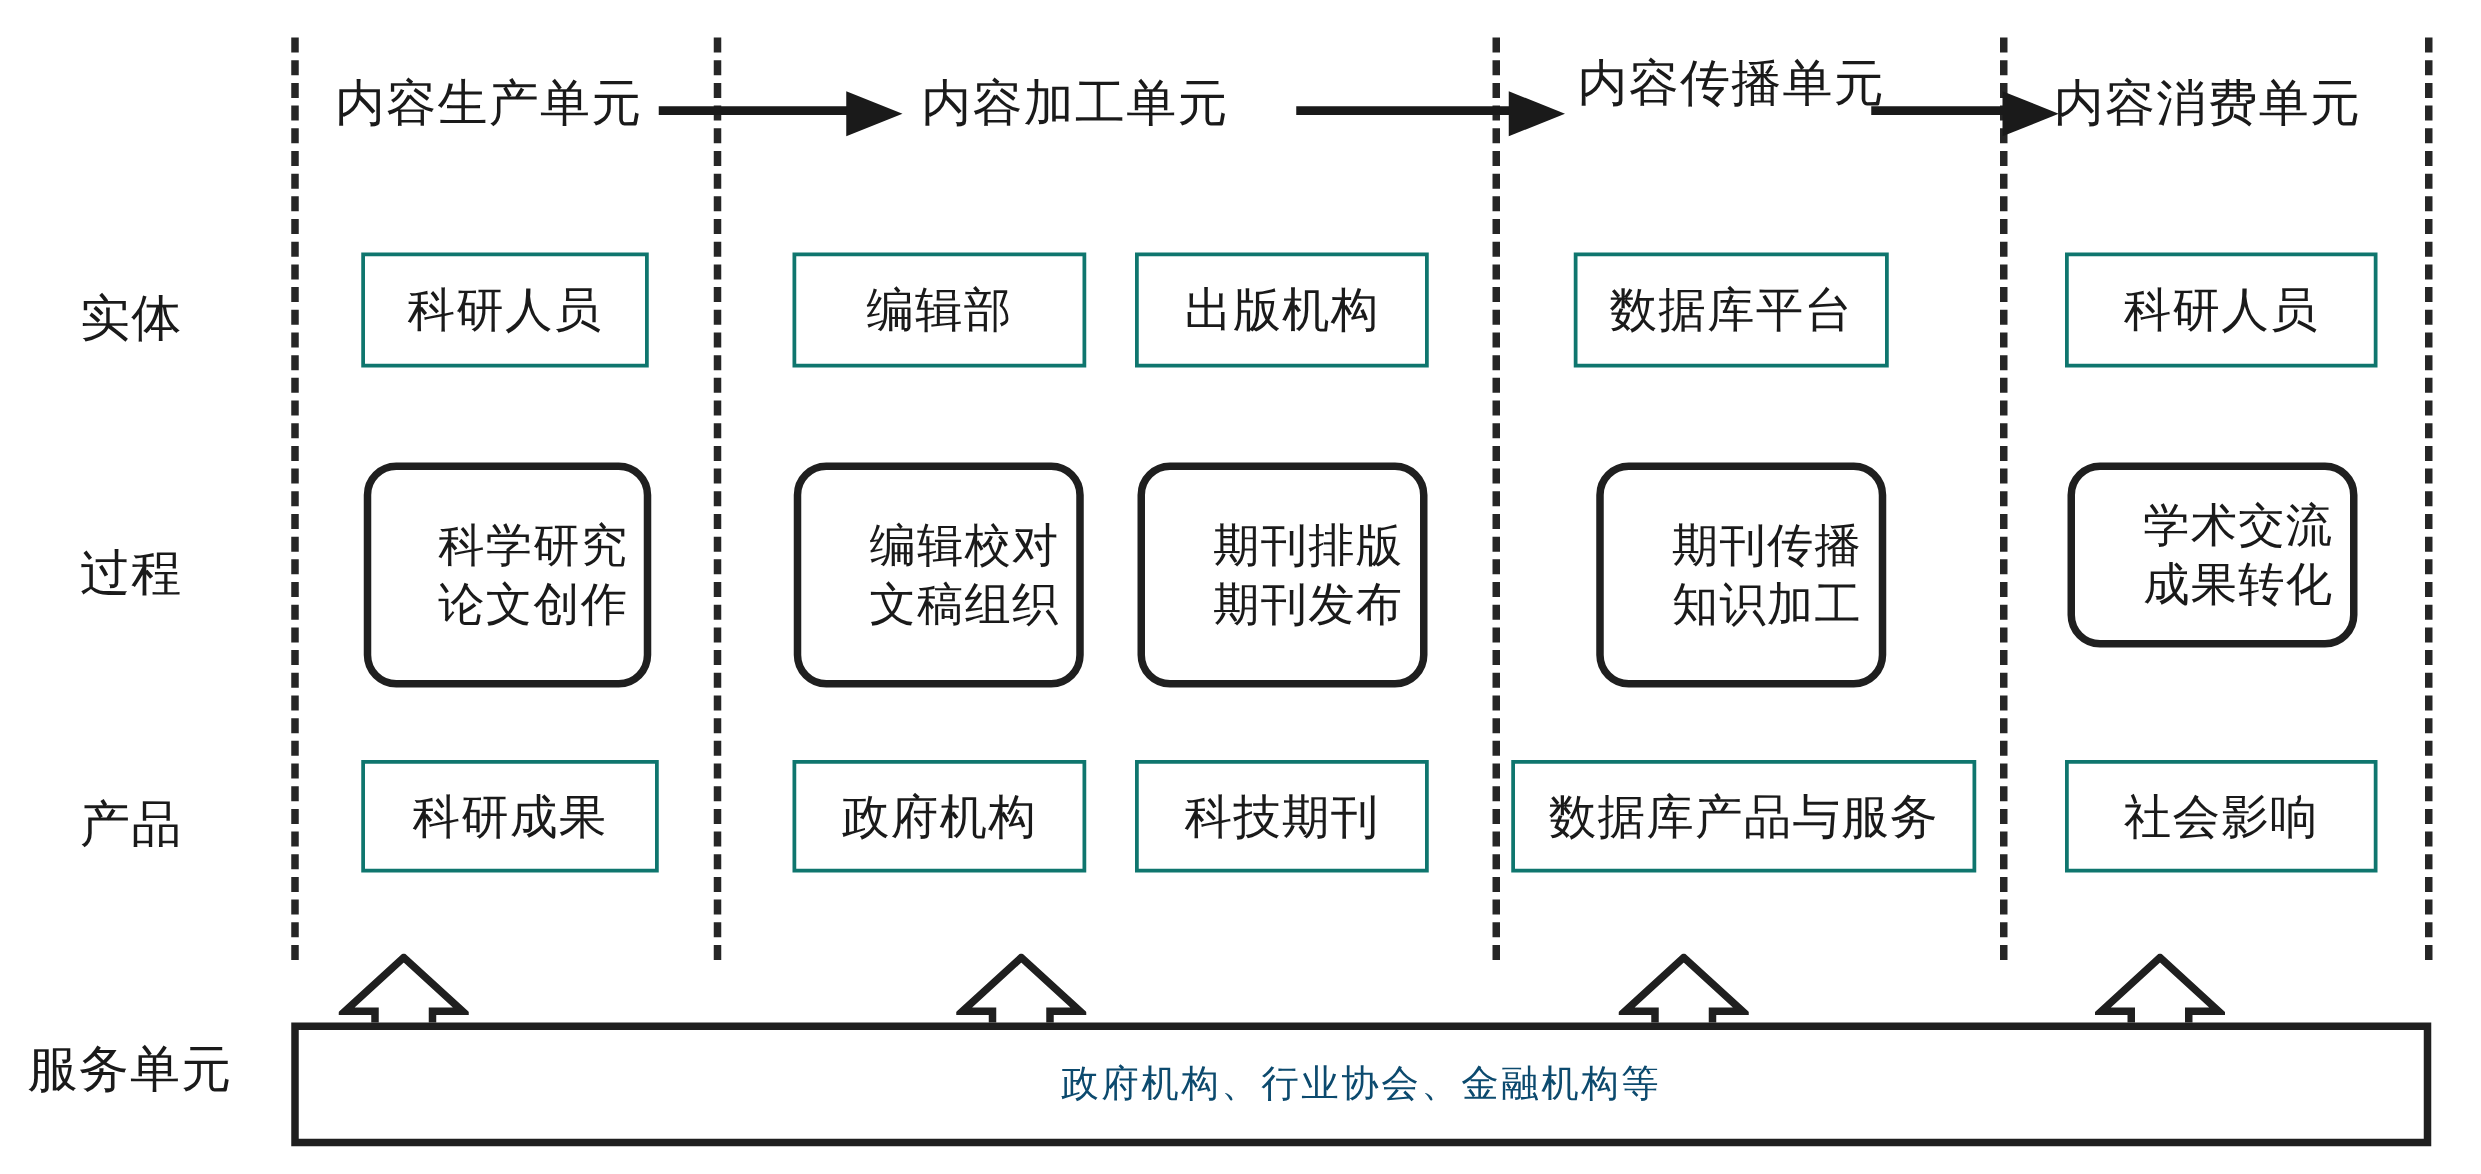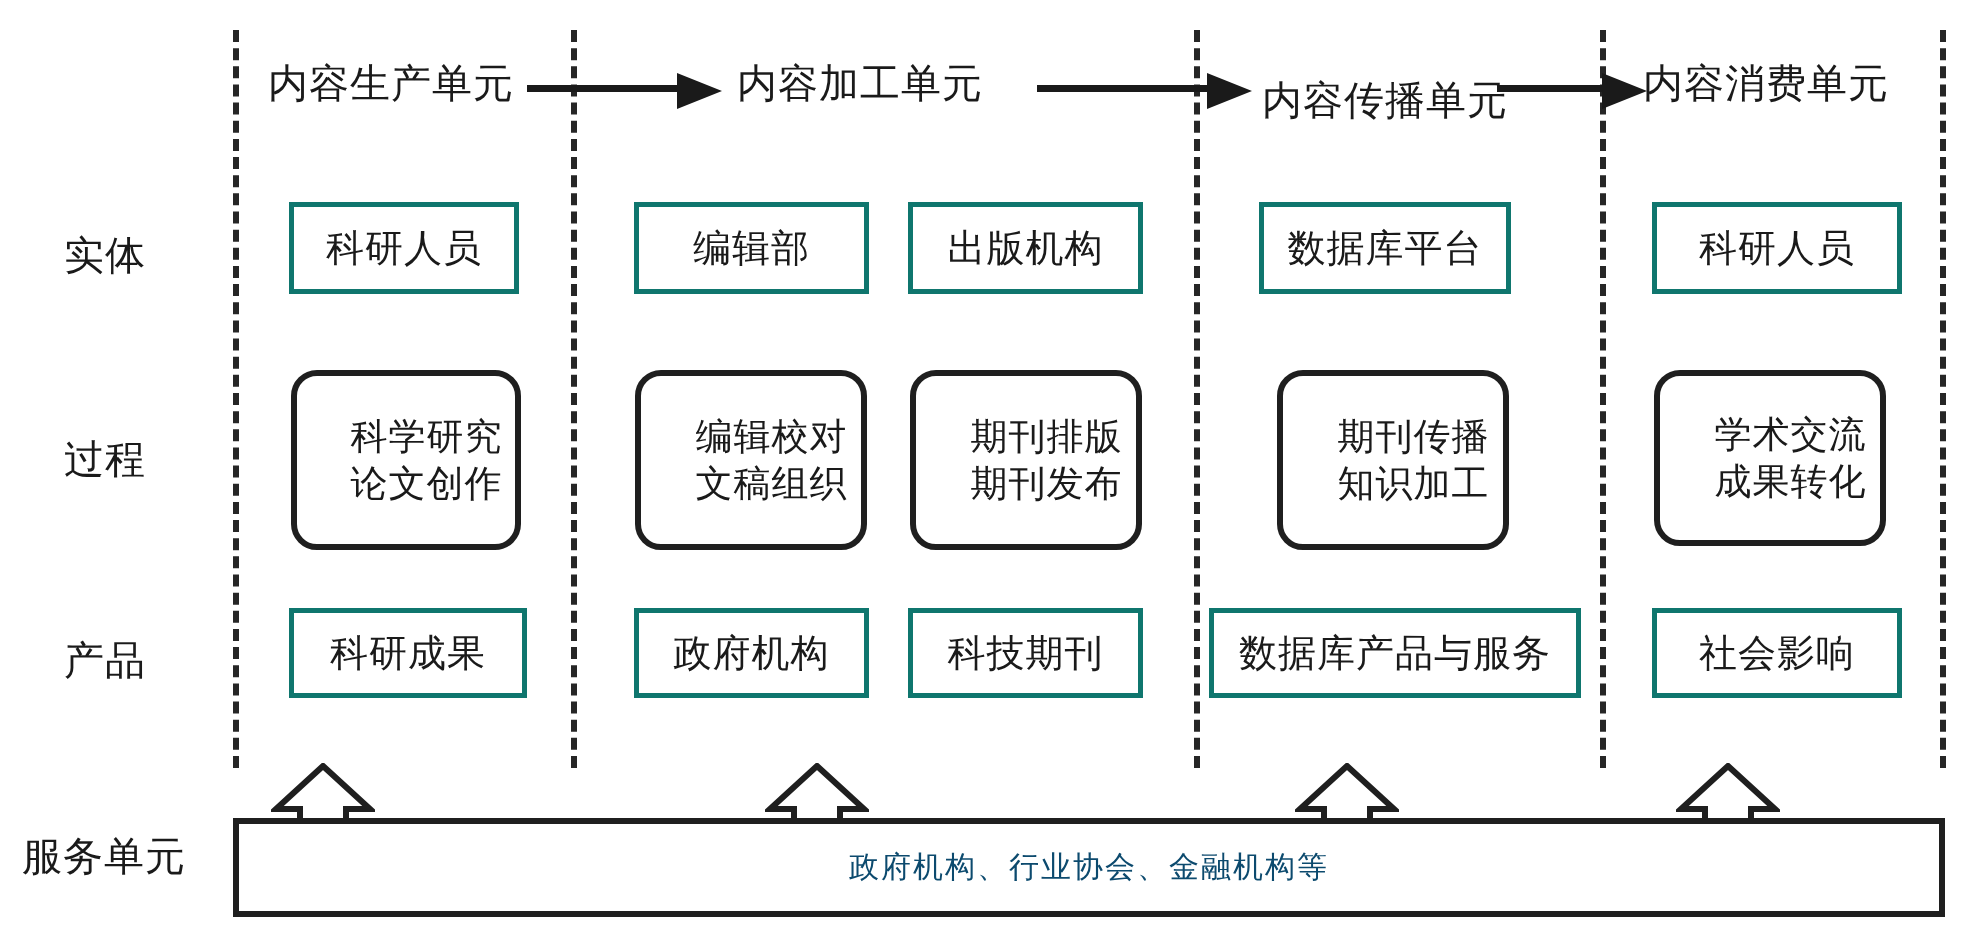--- a/index.html
+++ b/index.html
@@ -18,21 +18,21 @@
   .unithdr{position:absolute;font-size:40px;line-height:1;white-space:nowrap;
            letter-spacing:1px;color:#1a1a1a;}
 
   
   .harrow{position:absolute;height:30px;}
   .harrow .shaft{position:absolute;left:0;top:12px;height:7px;background:#1a1a1a;}
   .harrow .head{position:absolute;top:0;width:0;height:0;}
 
   
   .boxrect{position:absolute;box-sizing:border-box;background:#fff;
-           border:5px solid #0f766e;display:flex;align-items:center;
+           border:3px solid #0f766e;display:flex;align-items:center;
            justify-content:center;font-size:38px;letter-spacing:1px;
            color:#1a1a1a;white-space:nowrap;}
 
   
   .boxround{position:absolute;box-sizing:border-box;background:#fff;
             border:6px solid #1f1f1f;border-radius:26px;display:flex;
             flex-direction:column;align-items:center;justify-content:center;
             font-size:37px;line-height:1.28;letter-spacing:1px;color:#1a1a1a;
             white-space:nowrap;padding-left:41px;}
 
@@ -52,21 +52,21 @@
 <div id="stage">
 
   <div class="vdash" style="left:233px;top:30px;height:738px;"></div>
   <div class="vdash" style="left:571px;top:30px;height:738px;"></div>
   <div class="vdash" style="left:1194px;top:30px;height:738px;"></div>
   <div class="vdash" style="left:1600px;top:30px;height:738px;"></div>
   <div class="vdash" style="left:1940px;top:30px;height:738px;"></div>
 
   <div class="unithdr" style="left:268px;top:63px;">内容生产单元</div>
   <div class="unithdr" style="left:737px;top:63px;">内容加工单元</div>
-  <div class="unithdr" style="left:1262px;top:80px;">内容传播单元</div>
+  <div class="unithdr" style="left:1262px;top:47px;">内容传播单元</div>
   <div class="unithdr" style="left:1643px;top:63px;">内容消费单元</div>
 
   <div class="harrow" style="left:527px;top:73px;width:195px;">
     <div class="shaft" style="width:155px;"></div>
     <div class="head" style="left:150px;border-top:18px solid transparent;border-bottom:18px solid transparent;border-left:45px solid #1a1a1a;"></div>
   </div>
 
   <div class="harrow" style="left:1037px;top:73px;width:215px;">
     <div class="shaft" style="width:175px;"></div>
     <div class="head" style="left:170px;border-top:18px solid transparent;border-bottom:18px solid transparent;border-left:45px solid #1a1a1a;"></div>
@@ -97,21 +97,21 @@
     <span>文稿组织</span>
   </div>
   <div class="boxround" style="left:910px;top:370px;width:232px;height:180px;">
     <span>期刊排版</span>
     <span>期刊发布</span>
   </div>
   <div class="boxround" style="left:1277px;top:370px;width:232px;height:180px;">
     <span>期刊传播</span>
     <span>知识加工</span>
   </div>
-  <div class="boxround" style="left:1654px;top:370px;width:232px;height:176px;">
+  <div class="boxround" style="left:1654px;top:370px;width:232px;height:148px;">
     <span>学术交流</span>
     <span>成果转化</span>
   </div>
 
   <div class="boxrect" style="left:289px;top:608px;width:238px;height:90px;">科研成果</div>
   <div class="boxrect" style="left:634px;top:608px;width:235px;height:90px;">政府机构</div>
   <div class="boxrect" style="left:908px;top:608px;width:235px;height:90px;">科技期刊</div>
   <div class="boxrect" style="left:1209px;top:608px;width:372px;height:90px;">数据库产品与服务</div>
   <div class="boxrect" style="left:1652px;top:608px;width:250px;height:90px;">社会影响</div>
 

